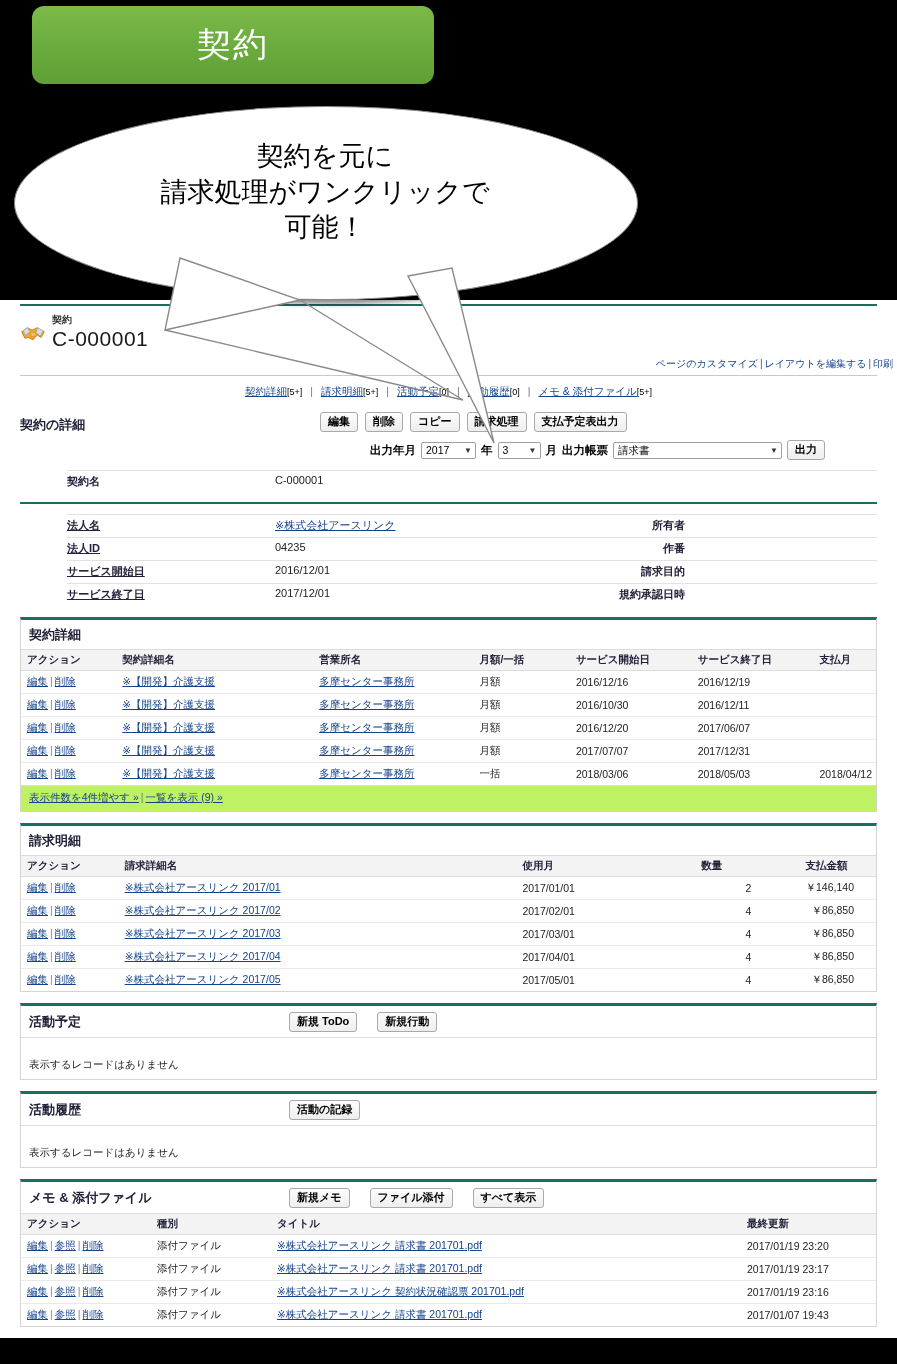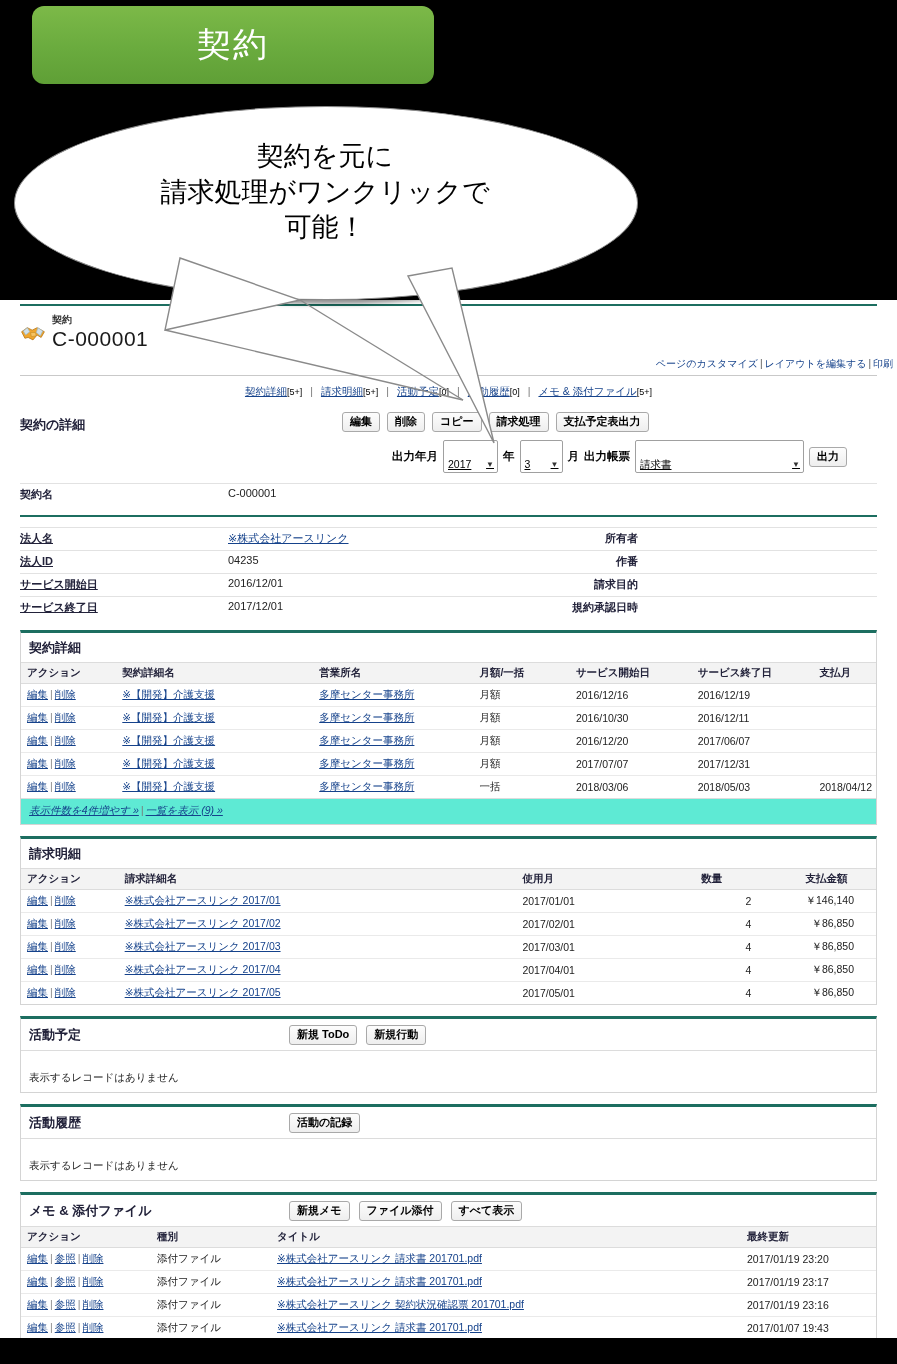--- a/index.html
+++ b/index.html
@@ -94,20 +94,21 @@
     width: 897px;
     height: 1042px;
     background: #ffffff;
     overflow: hidden;
     font-size: 11px;
     color: #000000;
   }
 
   .inner {
     padding: 0 20px;
+    margin-left: 47px;
   }
 
   .top-rule {
     height: 2px;
     background: #1c6e60;
     margin: 8px 20px 0 20px;
   }
 
   
   .rec-header {
@@ -165,21 +166,20 @@
     text-decoration: underline;
   }
   .tabrow .cnt { font-size: 9px; }
   .tabrow .bar { color: #777; padding: 0 8px; text-decoration: none; display: inline-block; }
 
   
   .detail-bar {
     display: flex;
     align-items: flex-start;
     padding: 4px 20px 0 20px;
-    gap: 22px;
   }
   .detail-title {
     font-size: 13px;
     font-weight: bold;
     color: #22223a;
     width: 300px;
     padding-top: 4px;
   }
   .btn-wrap { flex: 1; }
   .btn-row {
@@ -211,24 +211,23 @@
   }
   .select {
     display: inline-flex;
     align-items: center;
     justify-content: space-between;
     background: #ffffff;
     border: 1px solid #a0a0a0;
     border-radius: 2px;
     font-size: 10.5px;
     font-weight: normal;
-    padding: 17px 3px 1px 4px;
+    padding: 1px 3px 1px 4px;
     line-height: 13px;
     cursor: pointer;
-    text-decoration: underline;
   }
   .select .cap { padding-right: 6px; }
   .select .arw { font-size: 8px; color: #333; }
   .sel-year { width: 46px; }
   .sel-month { width: 34px; }
   .sel-form { width: 160px; }
 
   
   .field-table {
     width: 100%;
@@ -271,21 +270,21 @@
     align-items: center;
     padding: 6px 8px 5px 8px;
     background: #ffffff;
   }
   .sec-title {
     font-size: 13px;
     font-weight: bold;
     color: #22223a;
     width: 300px;
   }
-  .sec-head .btn-row { gap: 9px; }
+  .sec-head .btn-row { gap: 20px; }
 
   table.list {
     width: 100%;
     border-collapse: collapse;
     font-size: 10.5px;
   }
   table.list th {
     text-align: left;
     font-weight: bold;
     color: #22223a;
@@ -304,22 +303,21 @@
   table.list tr:last-child td { border-bottom: none; }
   .act a { color: #15428b; text-decoration: underline; }
   .act .p { color: #888; padding: 0 2px; text-decoration: none; }
   a.lnk { color: #15428b; text-decoration: underline; }
   .num { text-align: center; }
   .amt { text-align: right; padding-right: 22px !important; }
   .sec-foot {
     border-top: 1px solid #dcdcdc;
     padding: 5px 8px 6px 8px;
     font-size: 10.5px;
-    background: #5eead4;
-    font-style: italic;
+    background: #bef264;
   }
   .sec-foot a { color: #15428b; text-decoration: underline; }
   .sec-foot .p { color: #777; padding: 0 2px; }
   .empty-row {
     border-top: 1px solid #dcdcdc;
     padding: 20px 8px 7px 8px;
     font-size: 10.5px;
     color: #222;
     background: #ffffff;
   }

